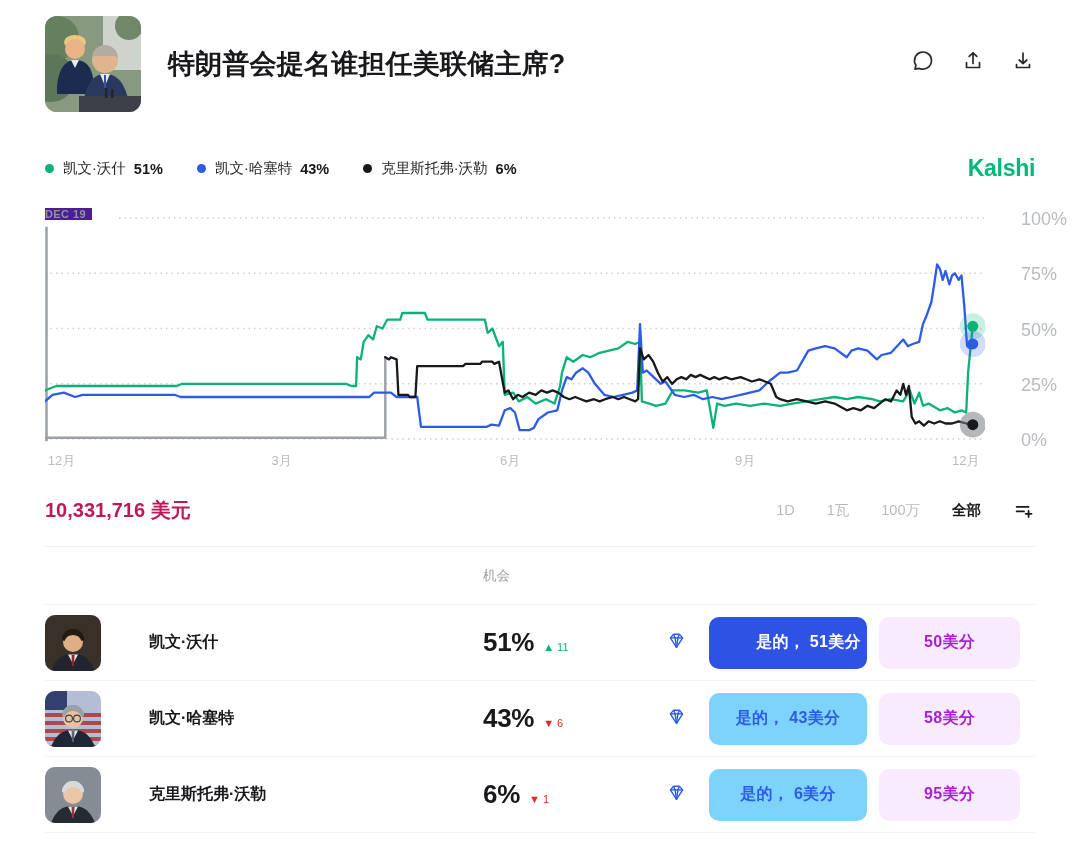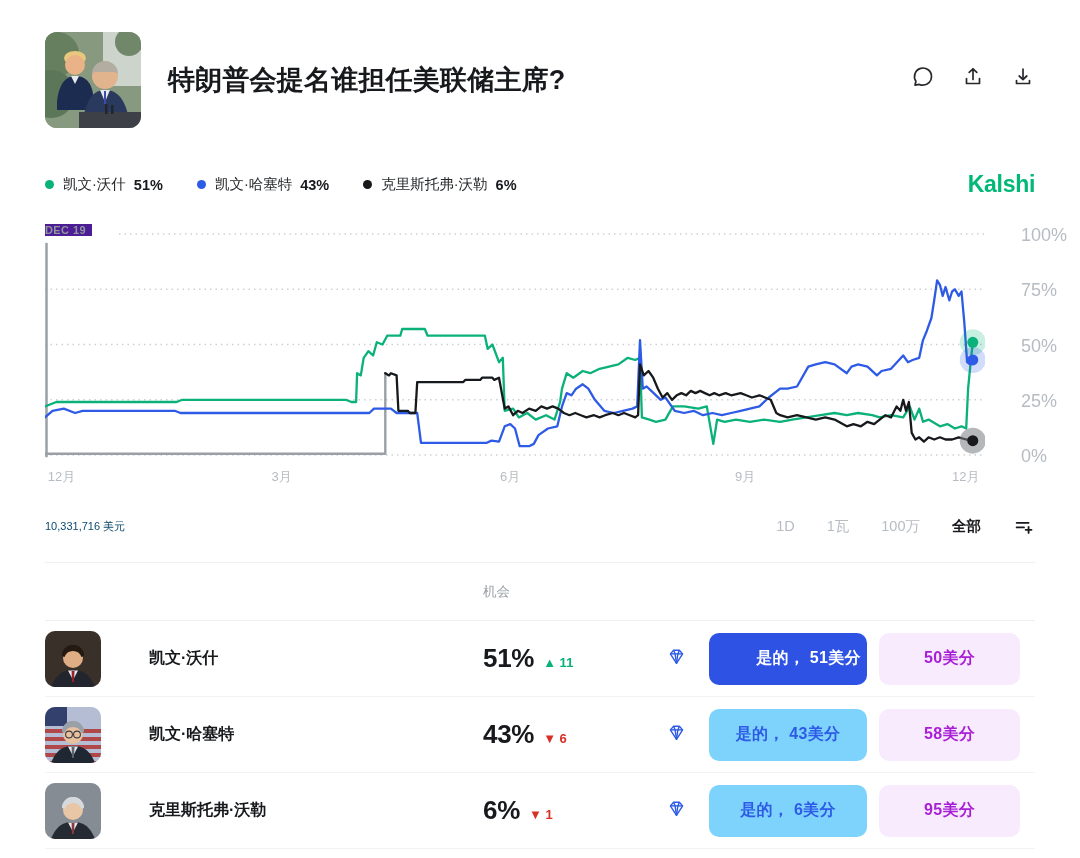--- a/index.html
+++ b/index.html
@@ -5,21 +5,21 @@
   * { margin:0; padding:0; box-sizing:border-box; }
   html,body { background:#fff; }
   body {
     width:1080px; min-height:858px;
     font-family:"Liberation Sans","DejaVu Sans",sans-serif;
     color:#17191c;
   }
   .page { width:1080px; padding:0 45px; }
 
   
-  .header { display:flex; align-items:center; padding-top:32px; }
+  .header { display:flex; align-items:center; padding-top:16px; }
   .market-avatar {
     width:96px; height:96px; border-radius:12px; overflow:hidden; flex:none;
     background:#7f937b;
   }
   .market-avatar svg { display:block; }
   .page-title { font-size:27px; font-weight:700; margin-left:27px; letter-spacing:0.2px; }
   .header-spacer { flex:1; }
   .header-actions { display:flex; align-items:center; gap:26px; margin-top:-6px; }
   .icon-btn { width:24px; height:24px; cursor:pointer; background:none; border:none; padding:0; }
   .icon-btn svg { display:block; }
@@ -42,21 +42,21 @@
   .chart-svg { position:absolute; top:0; left:0; }
   .y-axis-labels span {
     position:absolute; left:948px; font-size:18px; color:#b7bcc2; white-space:nowrap;margin-left:28px;
   }
   .x-axis-labels span {
     position:absolute; top:240px; font-size:13px; color:#b7bcc2; white-space:nowrap;
   }
 
   
   .stats-row { display:flex; align-items:center; margin-top:22px; height:28px; }
-  .volume-text { font-size:11px; font-weight:400; color:#0c4a6e; }
+  .volume-text { font-size:20px; font-weight:700; color:#be185d; }
   .stats-spacer { flex:1; }
   .range-selector { display:flex; align-items:center; gap:32px; }
   .range-option { font-size:14.5px; color:#b7bcc2; font-weight:500; cursor:pointer; background:none; border:none; font-family:inherit; }
   .range-option.selected { color:#17191c; font-weight:700; }
   .range-add { cursor:pointer; background:none; border:none; padding:0; width:22px; height:22px; }
 
   
   .chance-header-row {
     margin-top:22px;
     border-top:1px solid #eef0f2; border-bottom:1px solid #eef0f2;
@@ -67,21 +67,21 @@
 
   .outcome-row {
     display:grid; grid-template-columns:104px 1fr 160px 66px 158px 168px;
     align-items:center; height:76px; border-bottom:1px solid #f0f2f4;
   }
   .row-avatar { width:56px; height:56px; border-radius:10px; overflow:hidden; background:#ddd; }
   .row-avatar svg { display:block; }
   .outcome-name { font-size:16px; font-weight:600; color:#17191c; }
   .chance-cell { display:flex; align-items:baseline; }
   .chance-value { font-size:26px; font-weight:700; letter-spacing:-0.3px; }
-  .chance-delta { font-size:13px; font-weight:700; margin-left:9px; }
+  .chance-delta { font-size:11px; font-weight:400; margin-left:9px; }
   .chance-delta.up { color:#0ab179; }
   .chance-delta.down { color:#d93025; }
   .gem-cell { display:flex; justify-content:center; }
   .gem-icon { cursor:pointer; }
 
   .yes-button, .no-button {
     height:52px; border:none; border-radius:10px; font-size:16px; font-weight:600;
     cursor:pointer; font-family:inherit; letter-spacing:0.3px;
   }
   .yes-button { width:158px; }

